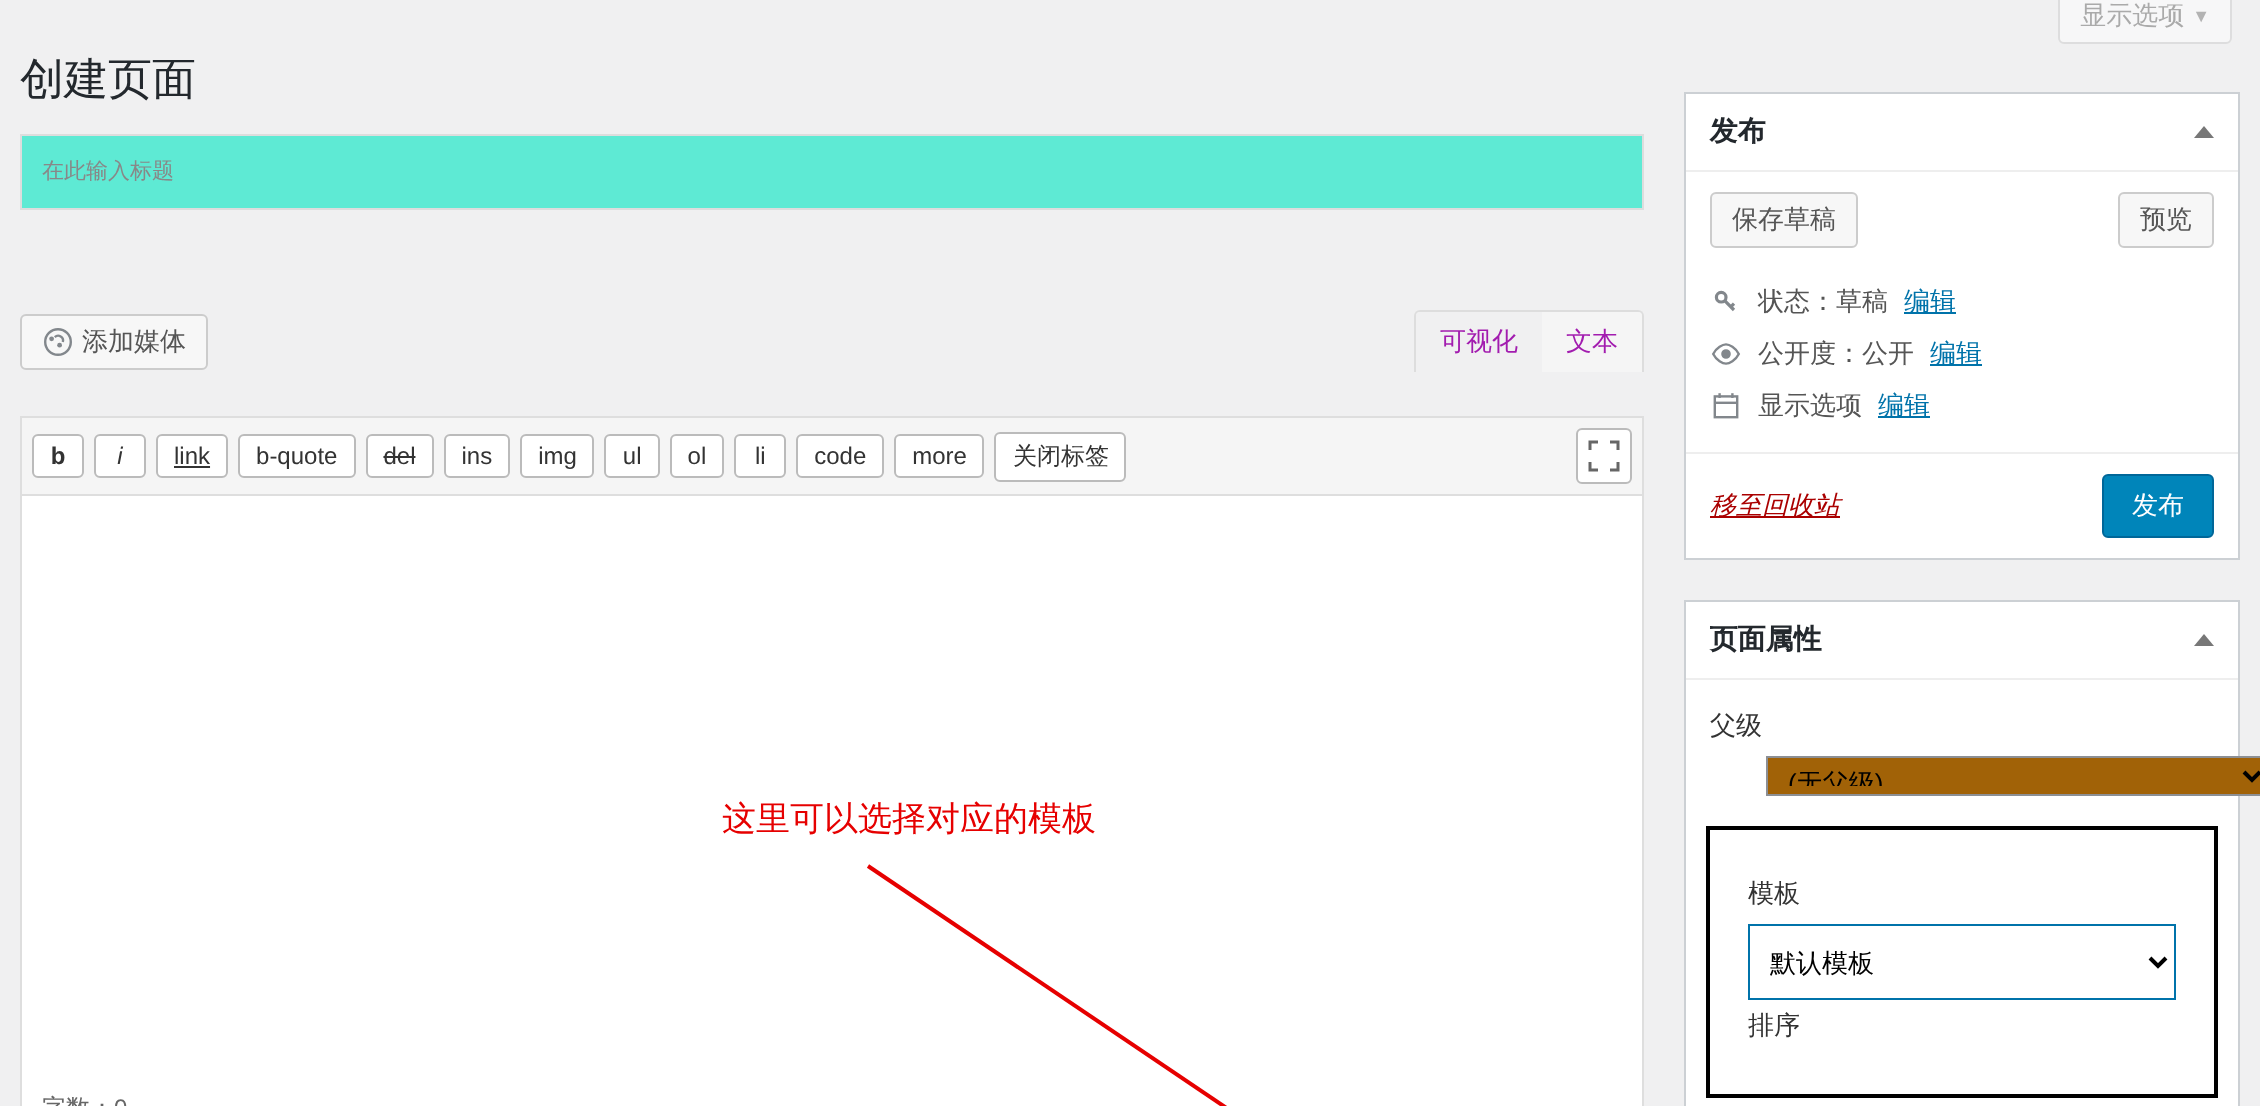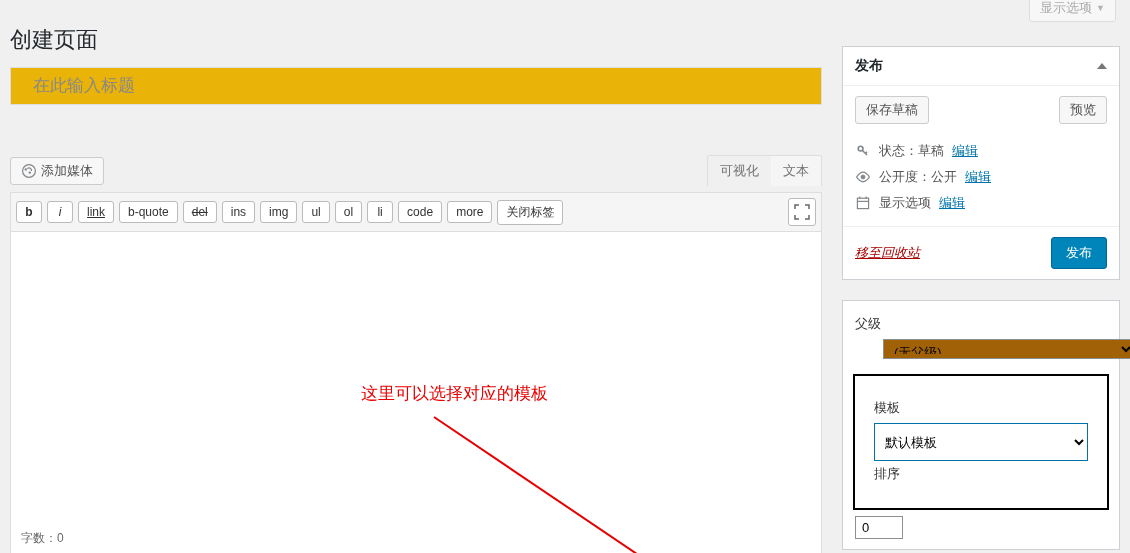--- a/index.html
+++ b/index.html
@@ -1,27 +1,27 @@
 <!DOCTYPE html>
 <html><head>
 <meta charset="utf-8">
 <style>
   * { box-sizing: border-box; margin: 0; padding: 0; }
   body { font-family: "Microsoft YaHei", Arial, sans-serif; font-size: 13px; color: #333; background: #f0f0f1; width: 1130px; height: 553px; overflow: hidden; position: relative; }
   .main { display: flex; gap: 20px; padding: 0 10px; }
   .left-col { flex: 1; }
   .right-col { width: 278px; padding-top: 46px; }
   h1.page-title { font-size: 22px; font-weight: 400; color: #23282d; padding: 8px 0 12px 0; margin-top: 17px; }
-  .title-input { width: 100%; height: 38px; border: 1px solid #ddd; background: #eab308; padding: 6px 22px; font-size: 17px; color: #555; outline: none; }
+  .title-input { width: 100%; height: 38px; border: 1px solid #ddd; background: #5eead4; padding: 6px 10px; font-size: 11px; color: #555; outline: none; }
   .title-input::placeholder { color: #888; }
-  .media-row { margin: 50px 0 6px; display: flex; justify-content: space-between; align-items: center; }
+  .media-row { margin: 50px 0 22px; display: flex; justify-content: space-between; align-items: center; }
   .btn { background: #f7f7f7; border: 1px solid #ccc; border-radius: 3px; padding: 4px 10px; font-size: 13px; color: #555; cursor: pointer; display: inline-flex; align-items: center; gap: 4px; }
   .media-icon { width: 16px; height: 16px; }
   .tab-switch { display: flex; border: 1px solid #ddd; border-bottom: none; border-radius: 3px 3px 0 0; overflow: hidden; }
-  .tab-switch button { background: #f0f0f1; border: none; padding: 6px 12px; font-size: 13px; color: #737373; cursor: pointer; text-align: center; }
+  .tab-switch button { background: #f0f0f1; border: none; padding: 6px 12px; font-size: 13px; color: #a21caf; cursor: pointer; text-align: center; }
   .tab-switch button.active { background: #f5f5f5; }
   .toolbar { background: #f5f5f5; border: 1px solid #dedede; padding: 5px; display: flex; align-items: center; gap: 5px; position: relative; }
   .tbtn { background: #fff; border: 1px solid #bbb; border-radius: 3px; padding: 3px 8px; font-size: 12px; color: #333; cursor: pointer; min-width: 26px; text-align: center; }
   .tbtn.u { text-decoration: underline; }
   .tbtn.s { text-decoration: line-through; }
   .fullscreen-btn { margin-left: auto; width: 28px; height: 28px; background: #fff; border: 1px solid #bbb; border-radius: 3px; display: flex; align-items: center; justify-content: center; cursor: pointer; }
   .editor-body { border: 1px solid #dedede; border-top: none; background: #fff; height: 322px; position: relative; }
   .annotation { position: absolute; top: 150px; left: 350px; color: #e60000; font-size: 17px; pointer-events: none; }
   .arrow-svg { position: absolute; top: 180px; left: 418px; pointer-events: none; }
   .wordcount { position: absolute; bottom: 6px; left: 10px; font-size: 12px; color: #666; }
@@ -149,20 +149,24 @@
           <span class="lnk">编辑</span>
         </div>
       </div>
       <div class="pub-footer">
         <span class="trash-link">移至回收站</span>
         <button class="btn-primary">发布</button>
       </div>
     </div>
 
     <div class="postbox">
+      <div class="postbox-header">
+        <h2>页面属性</h2>
+        <div class="toggle-ind"></div>
+      </div>
       <div class="postbox-body">
         <div class="field-label">父级</div>
         <select class="wp-select">
           <option>(无父级)</option>
         </select>
 
         <div class="red-box" style="margin-top:14px">
           <div class="field-label">模板</div>
           <select class="template-select">
             <option>默认模板</option>

